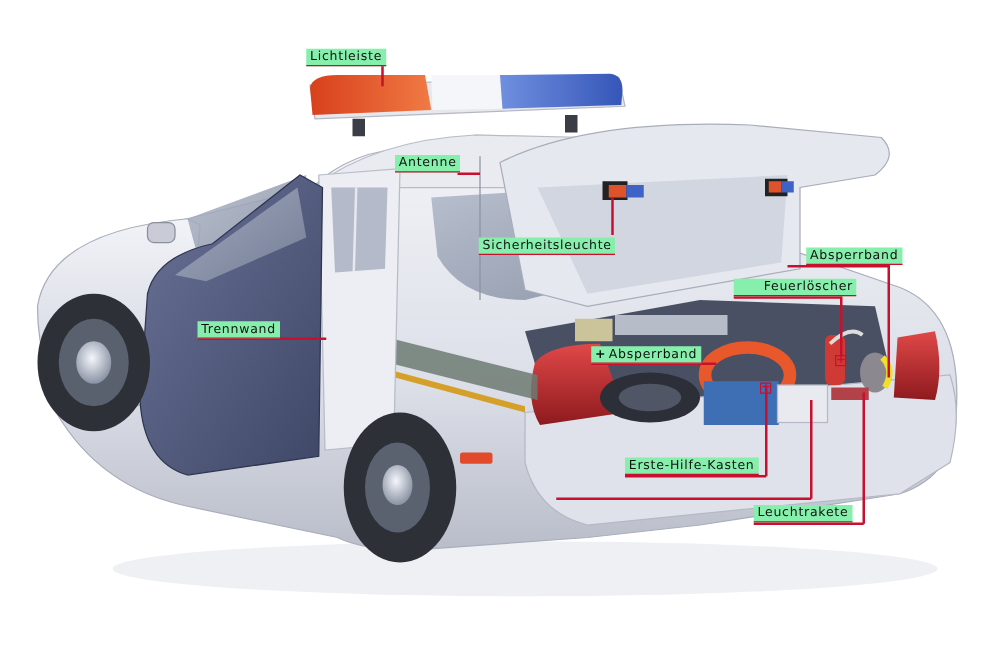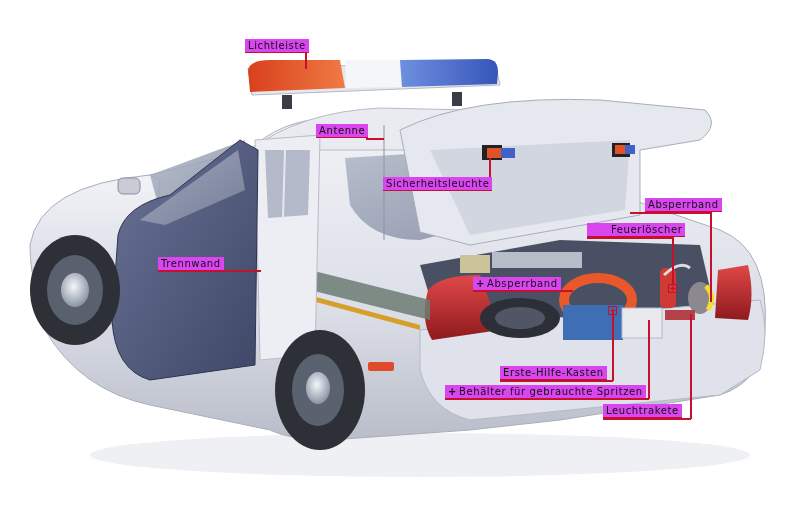--- a/index.html
+++ b/index.html
@@ -1,19 +1,19 @@
 <!DOCTYPE html>
 <html><head>
 <meta charset="utf-8">
 <style>
   html,body{margin:0;padding:0;background:#ffffff;}
   body{width:800px;height:527px;position:relative;overflow:hidden;font-family:"DejaVu Sans","Liberation Sans",sans-serif;}
   #stage{position:absolute;left:0;top:0;width:800px;height:527px;}
   svg#car{position:absolute;left:0;top:0;}
-  .lbl{position:absolute;background:#d946ef;color:#111;font-size:10px;line-height:13px;padding:0 3px;white-space:nowrap;letter-spacing:0.6px;border-bottom:1.5px solid #c8102e;}
+  .lbl{position:absolute;background:#86efac;color:#111;font-size:10px;line-height:13px;padding:0 3px;white-space:nowrap;letter-spacing:0.6px;border-bottom:1.5px solid #c8102e;}
   .lbl .plus{font-weight:bold;margin-right:2px;}
   .lead{position:absolute;background:#c8102e;}
   .mark{position:absolute;width:9px;height:9px;border:1.5px solid #c8102e;box-sizing:border-box;color:#c8102e;font-size:9px;line-height:6px;text-align:center;font-weight:bold;}
   .watermark{position:absolute;left:215px;top:228px;font-size:27px;color:rgba(255,255,255,0.55);letter-spacing:1px;font-family:"DejaVu Sans",sans-serif;text-shadow:0 0 1px rgba(120,130,150,0.5);}
 </style>
 </head>
 <body>
 
 <div id="stage">
 
@@ -144,38 +144,35 @@
 
 <div class="mark" style="left:668px;top:284px;"><span>+</span></div>
 <div class="mark" style="left:608px;top:306px;"><span>+</span></div>
 
 <div class="lbl" style="left:245px;top:39px;">
   <span>Lichtleiste</span>
 </div>
 <div class="lbl" style="left:316px;top:124px;text-align:center;">
   <span>Antenne</span>
 </div>
-<div class="lbl" style="left:383px;top:177px;">
+<div class="lbl" style="left:383px;top:190px;">
   <span>Sicherheitsleuchte</span>
 </div>
 <div class="lbl" style="left:630px;top:198px;margin-left:15px;">
   <span>Absperrband</span>
 </div>
 <div class="lbl" style="left:587px;top:223px;padding-left:24px;">
   <span>Feuerlöscher</span>
 </div>
 <div class="lbl" style="left:158px;top:257px;">
   <span>Trennwand</span>
 </div>
 <div class="lbl" style="left:473px;top:277px;">
   <span class="plus">+</span><span>Absperrband</span>
 </div>
 <div class="lbl" style="left:500px;top:366px;">
   <span>Erste-Hilfe-Kasten</span>
 </div>
-<div class="lbl" style="left:445px;top:385px;">
-  <span class="plus">+</span><span>Behälter für gebrauchte Spritzen</span>
-</div>
 <div class="lbl" style="left:603px;top:404px;">
   <span>Leuchtrakete</span>
 </div>
 
 </div>
 
 </body></html>

